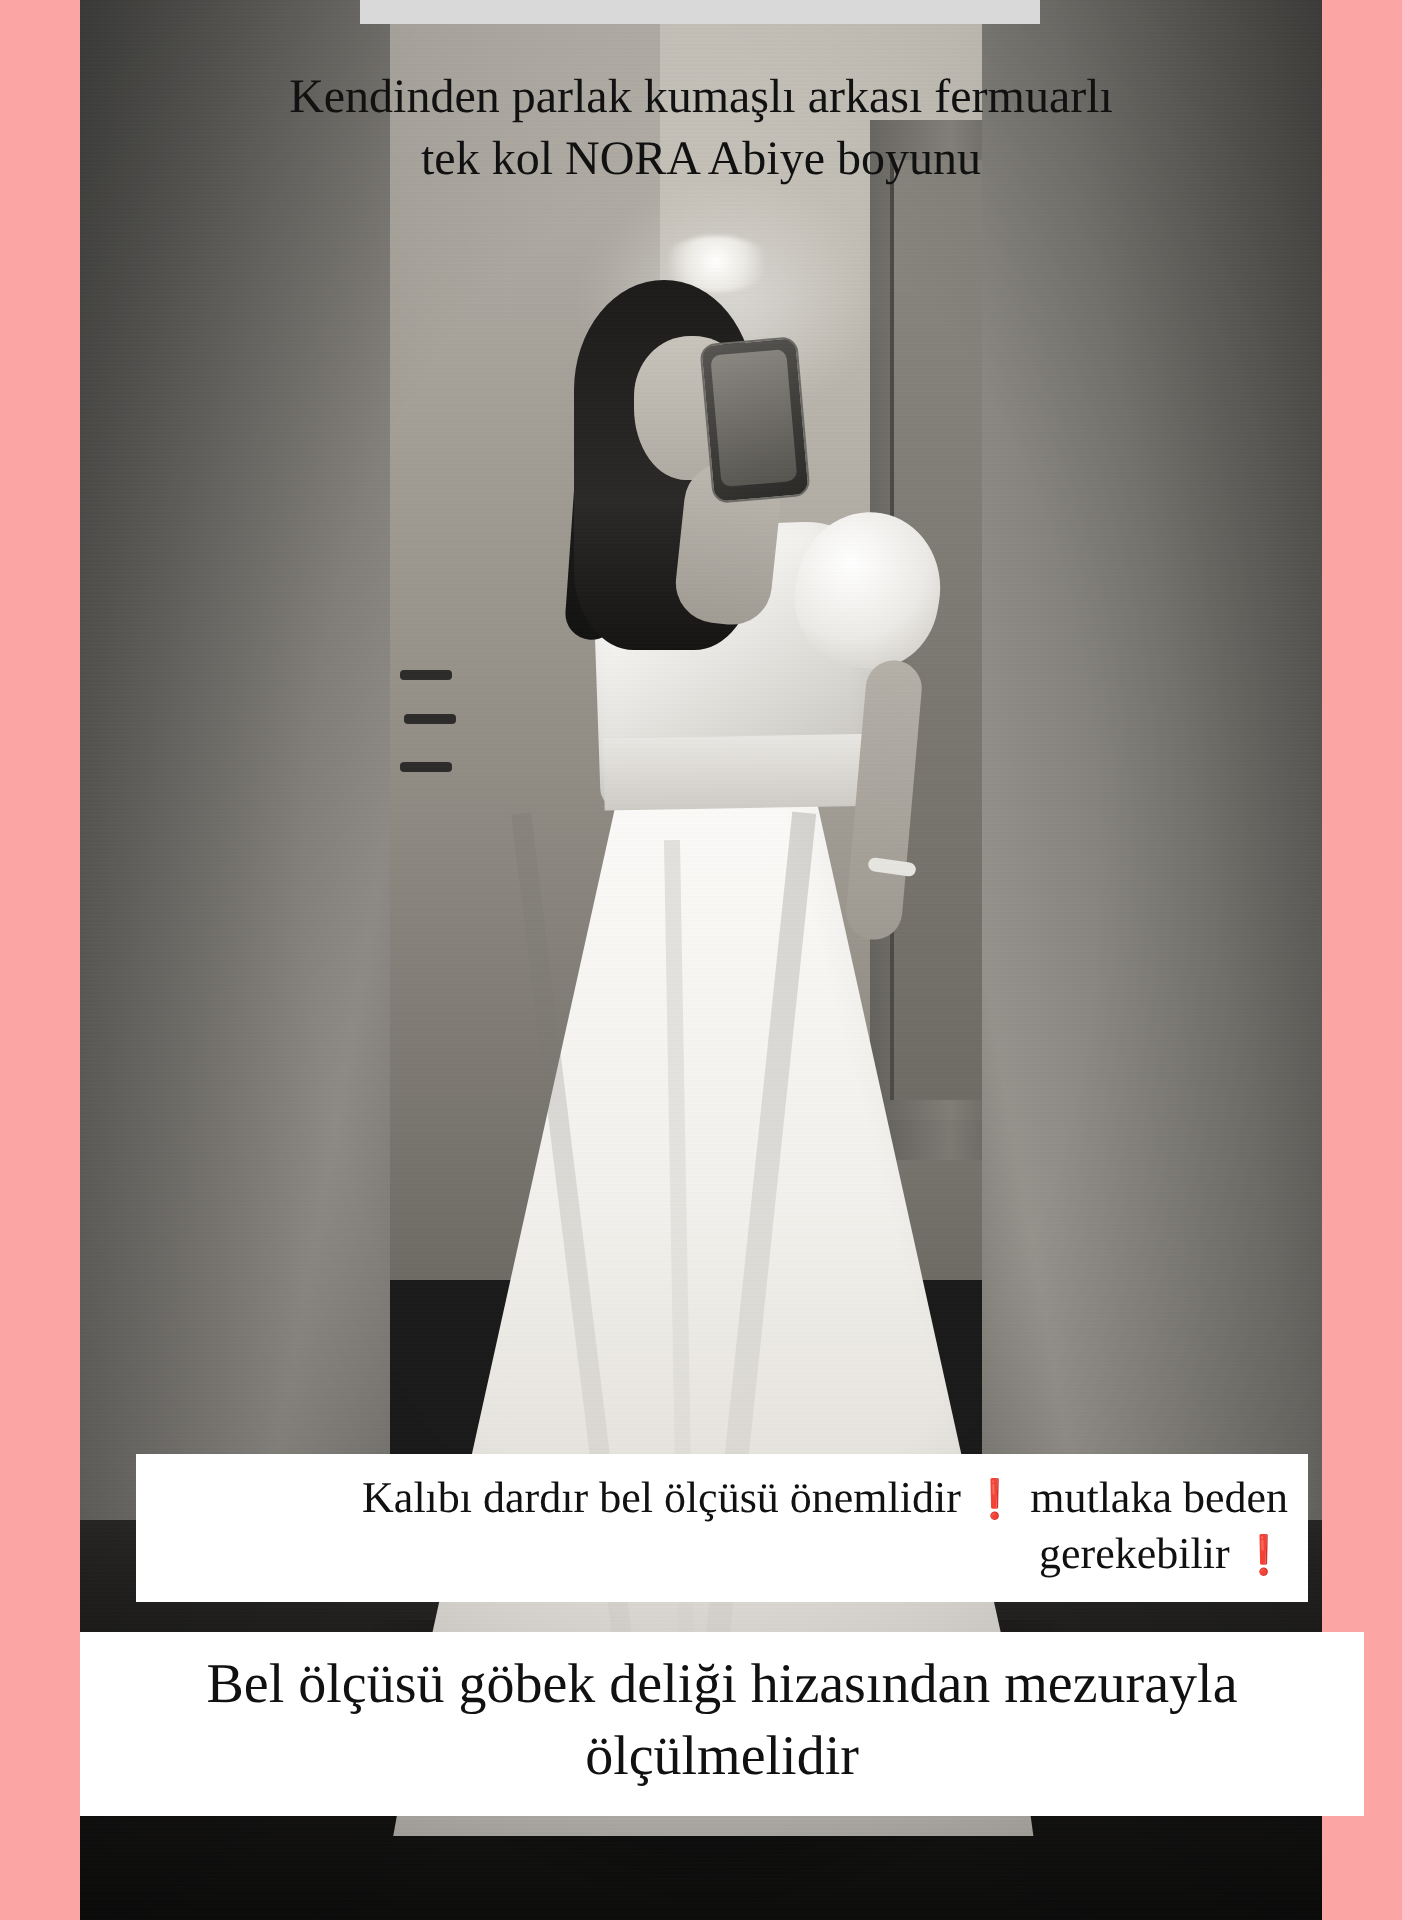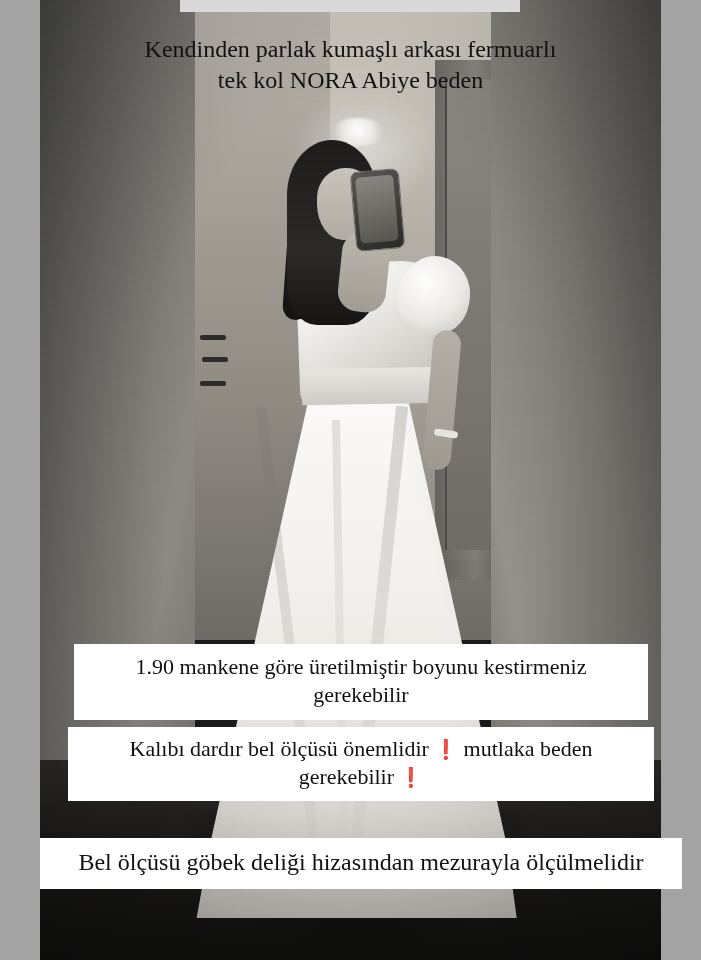--- a/index.html
+++ b/index.html
@@ -7,21 +7,21 @@
     padding: 0;
     background: #ffffff;
   }
   body {
     font-family: "Liberation Serif", serif;
   }
   .canvas {
     position: relative;
     width: 701px;
     height: 960px;
-    background: #a3a3a3;
+    background: #fca5a5;
     overflow: hidden;
   }
 
   
   .photo {
     position: absolute;
     left: 40px;
     top: 0px;
     width: 621px;
     height: 960px;
@@ -269,26 +269,27 @@
     left: 74px; top: 644px;
     width: 554px;
     padding: 9px 10px 11px;
     font-size: 22px;
   }
   .cap-2 {
     left: 68px; top: 727px;
     width: 566px;
     padding: 8px 10px 10px;
     font-size: 22px;
+    text-align: right;
   }
   .cap-3 {
-    left: 40px; top: 838px;
+    left: 40px; top: 816px;
     width: 622px;
     padding: 9px 10px 11px;
-    font-size: 24px;
+    font-size: 28px;
     text-align: center;
   }
   .cap .ln { display: block; }
   .warn {
     color: #e8352b;
     font-weight: bold;
     font-family: "DejaVu Sans", sans-serif;
     font-size: 19px;
   }
   .topstrip {
@@ -344,27 +345,23 @@
     </div>
 
     <div class="vignette"></div>
     <div class="grain"></div>
   </div>
 
   <div class="topstrip"></div>
 
   <div class="cap cap-title">
     <span class="ln">Kendinden parlak kumaşlı arkası fermuarlı</span>
-    <span class="ln">tek kol NORA Abiye beden</span>
+    <span class="ln">tek kol NORA Abiye boyunu</span>
   </div>
 
-  <div class="cap cap-1">
-    <span class="ln">1.90 mankene göre üretilmiştir boyunu kestirmeniz</span>
-    <span class="ln">gerekebilir</span>
-  </div>
 
   <div class="cap cap-2">
     <span class="ln">
       <span>Kalıbı dardır bel ölçüsü önemlidir</span>
       <span class="warn">❗</span>
       <span>mutlaka beden</span>
     </span>
     <span class="ln">
       <span>gerekebilir</span>
       <span class="warn">❗</span>

